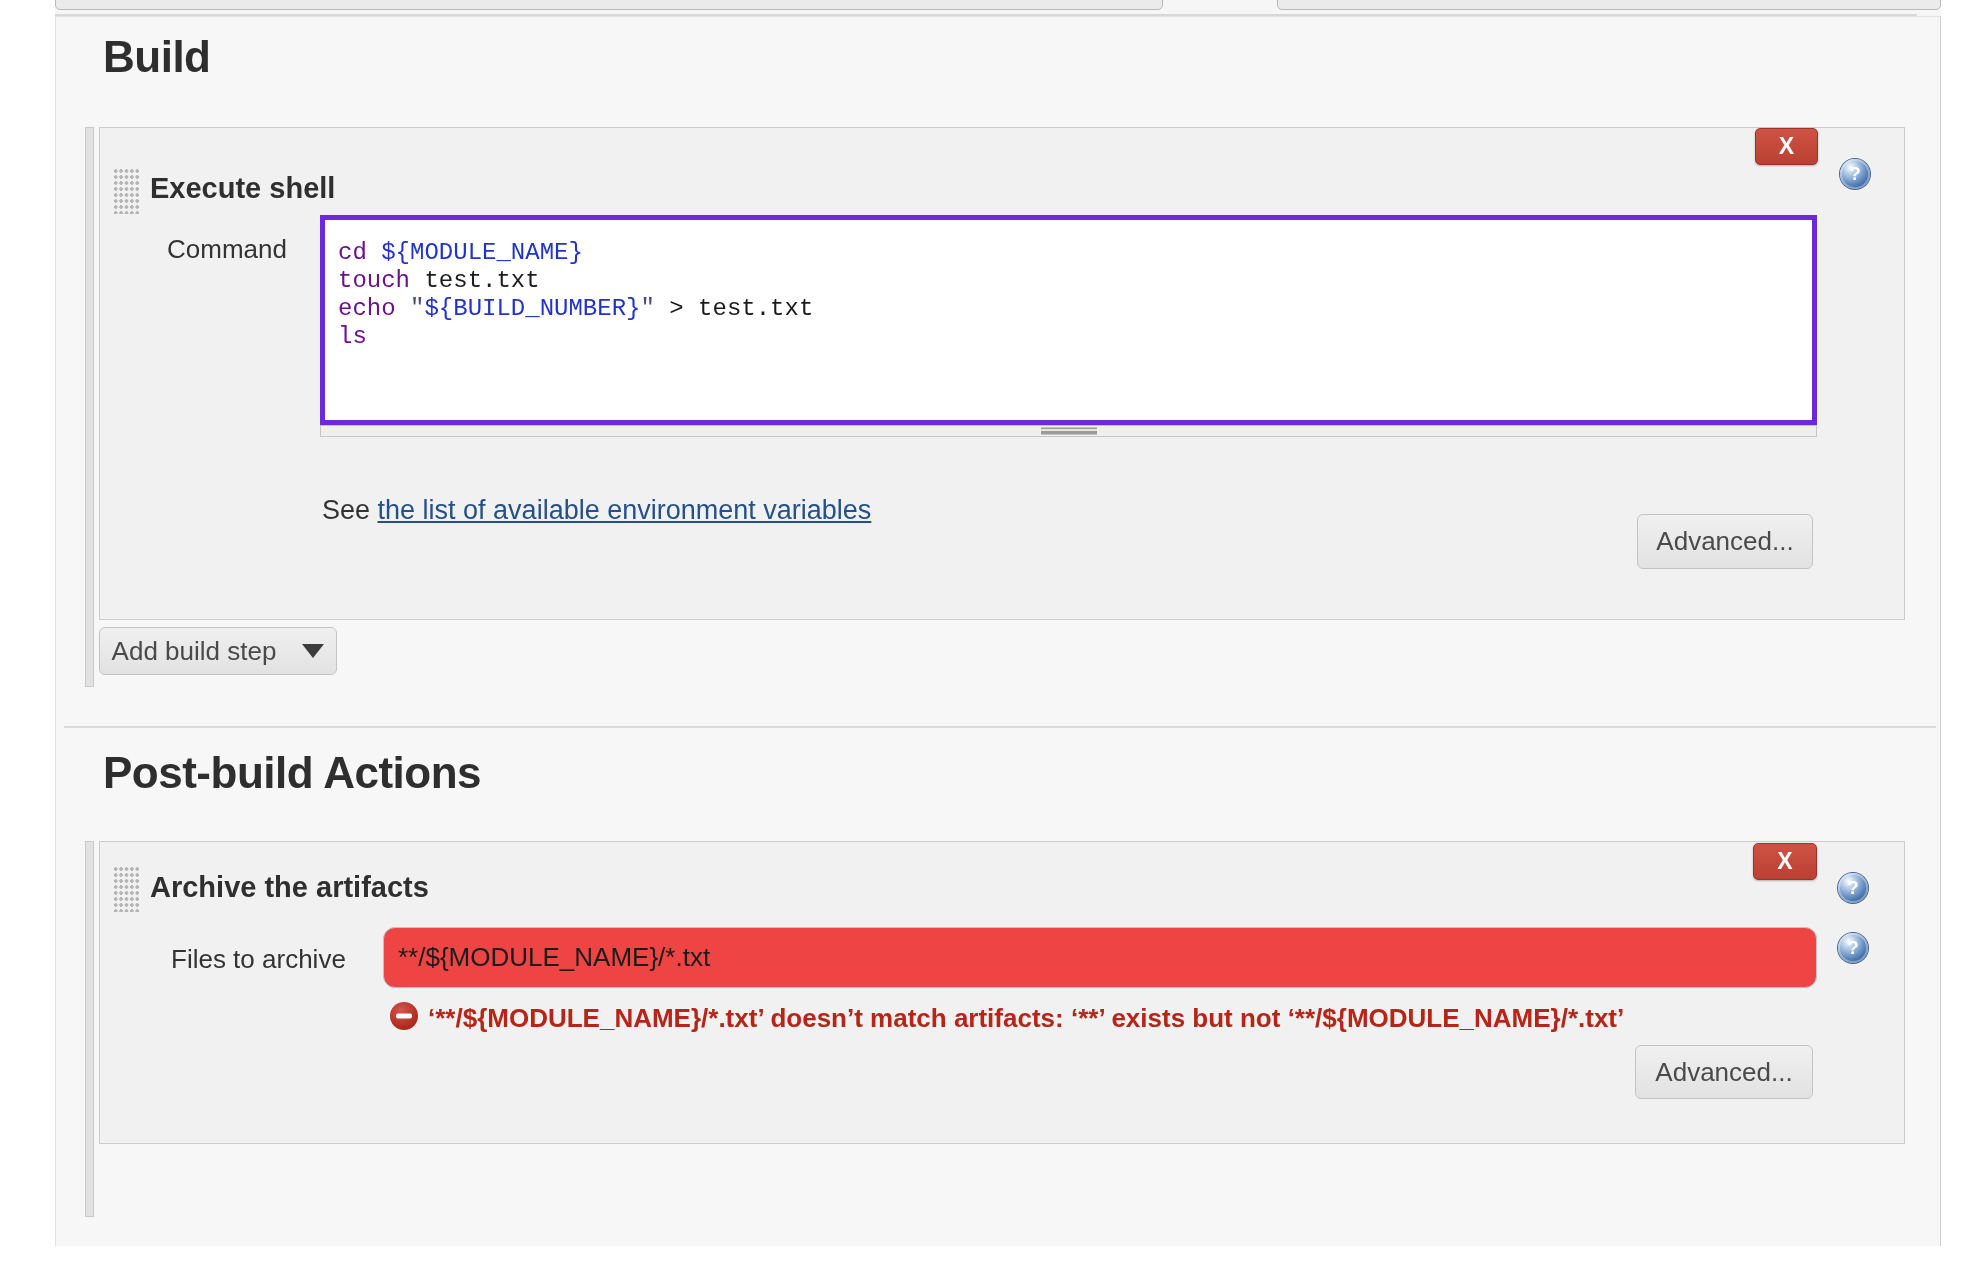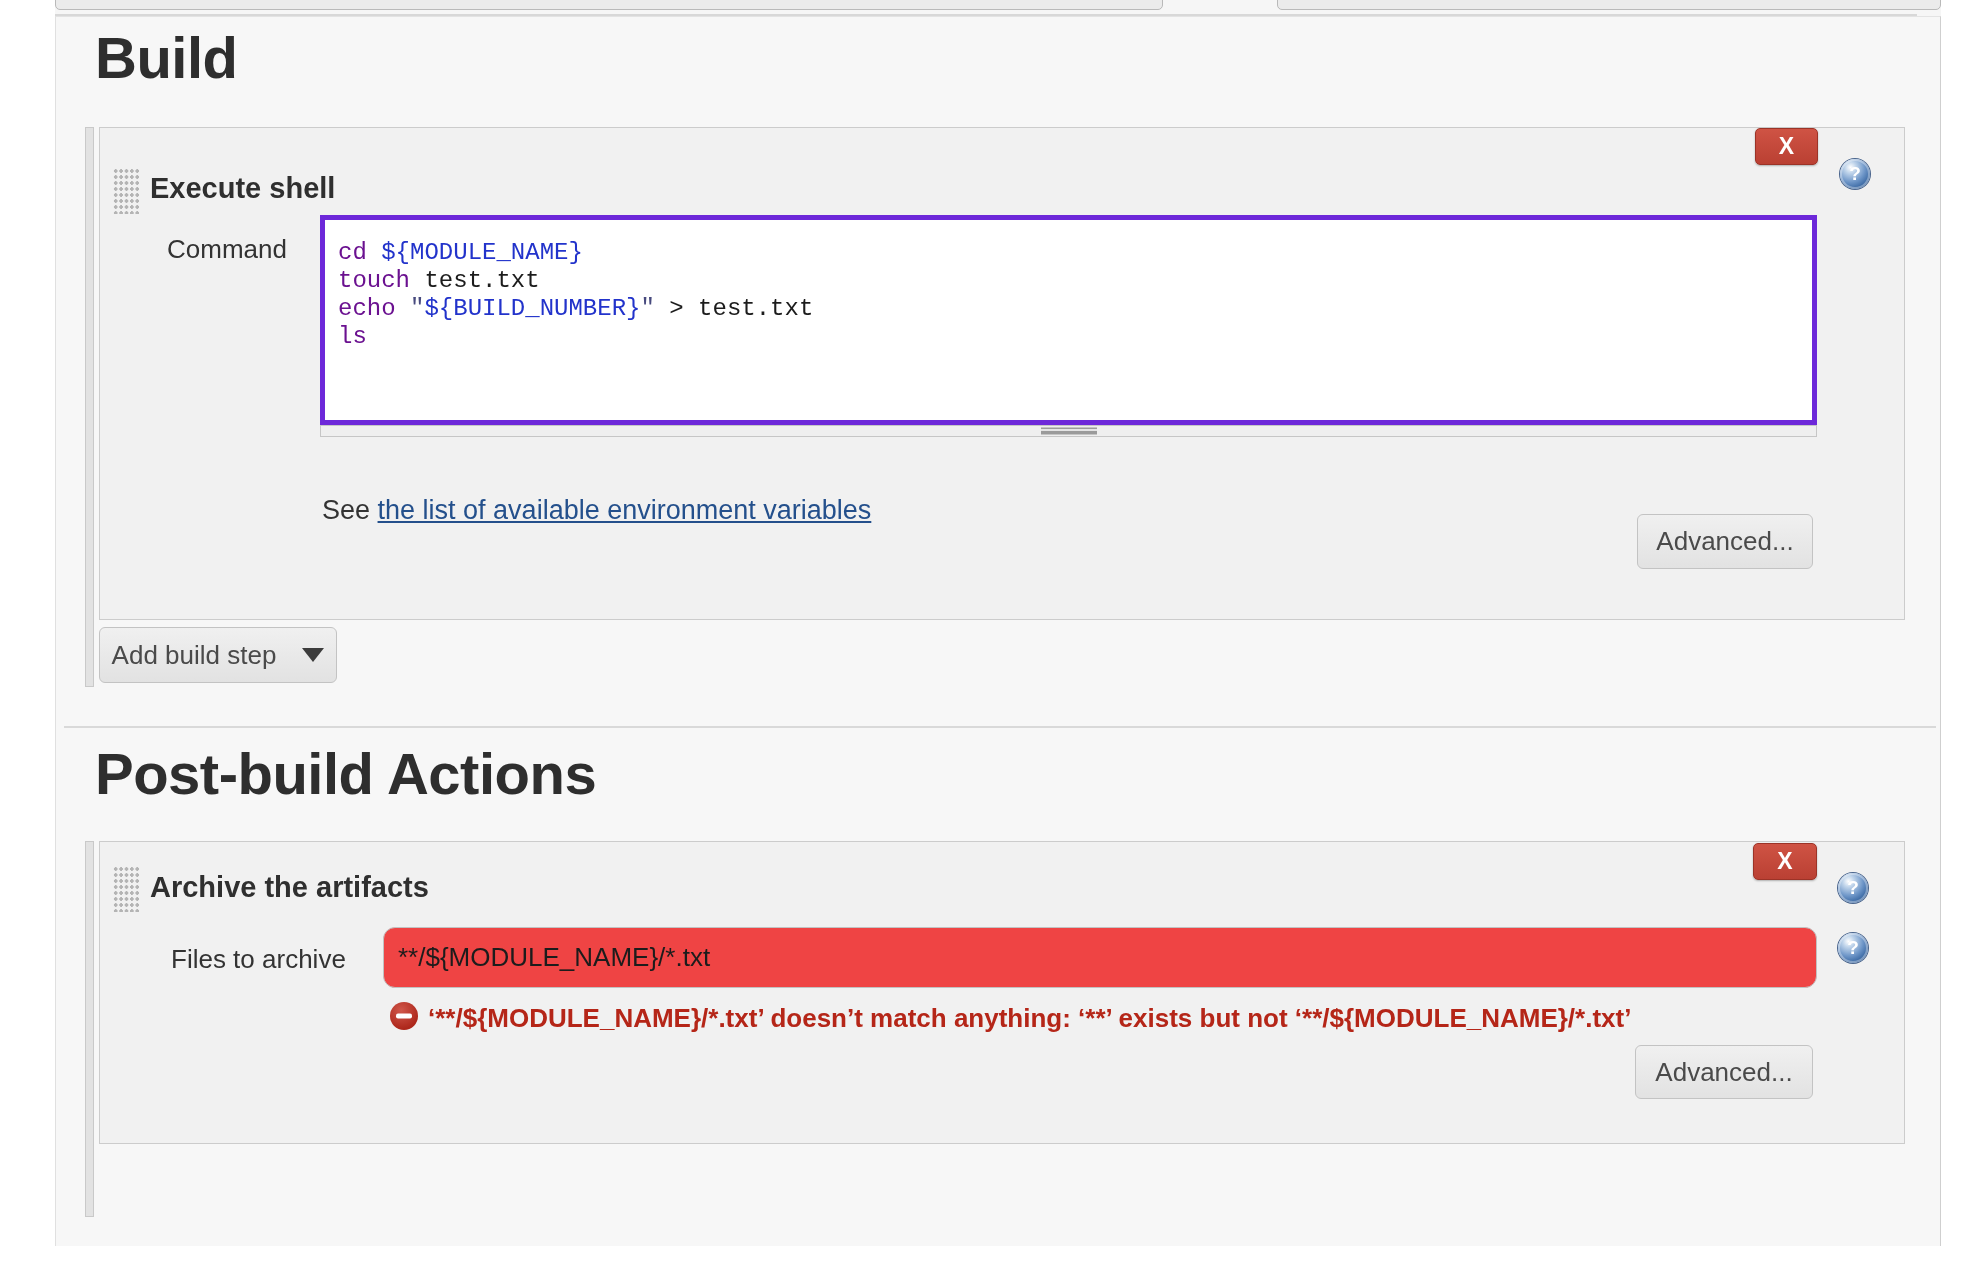--- a/index.html
+++ b/index.html
@@ -8,21 +8,21 @@
   .abs{position:absolute;box-sizing:border-box;}
 
   
   .topstrip{background:#f6f6f6;}
   .tabbox{background:#ebebeb;border:1px solid #b9b9b9;border-radius:0 0 5px 5px;}
   .topdivider{background:#d8d8d8;}
 
   
   .container{background:#f7f7f7;border-left:1px solid #e0e0e0;border-right:1px solid #cfcfcf;border-top:1px solid #e3e3e3;}
 
-  h1.section{margin:0;font-size:58px;font-weight:bold;color:#2e2e2e;letter-spacing:-0.5px;}
+  h1.section{margin:8px;font-size:44px;font-weight:bold;color:#2e2e2e;letter-spacing:-0.5px;}
 
   .dragstrip{background:#e2e2e2;border:1px solid #c9c9c9;}
   .steppanel{background:#f1f1f1;border:1px solid #cccccc;}
 
   .draghandle{
     background-image:radial-gradient(circle,#a9a9a9 1.7px,rgba(0,0,0,0) 1.9px);
     background-size:5.4px 6px;
     opacity:.85;
   }
   .steptitle{font-size:29px;font-weight:bold;color:#2f2f2f;}
@@ -130,21 +130,21 @@
   <div class="abs codebox" style="left:320px;top:215px;width:1497px;height:210px;" id="command-code" role="textbox"><div><span class="kw">cd</span><span class="pl"> </span><span class="var">${MODULE_NAME}</span></div><div><span class="kw">touch</span><span class="pl"> test.txt</span></div><div><span class="kw">echo</span><span class="pl"> </span><span class="q">"</span><span class="var">${BUILD_NUMBER}</span><span class="q">"</span><span class="pl"> &gt; test.txt</span></div><div><span class="kw">ls</span></div></div>
 
   <div class="abs resizer" style="left:320px;top:425px;width:1497px;height:12px;">
     <span class="grip"></span>
   </div>
 
   <div class="abs seeline" style="left:322px;top:465px;"><span>See </span><a class="envlink">the list of available environment variables</a></div>
 
   <div class="abs graybtn" style="left:1637px;top:514px;width:176px;height:55px;">Advanced...</div>
 
-  <div class="abs graybtn" style="left:99px;top:627px;width:238px;height:56px;">
+  <div class="abs graybtn" style="left:99px;top:627px;width:238px;height:48px;">
     <span>Add build step</span>
     <span class="caret"></span>
   </div>
 
   <div class="abs middivider" style="left:64px;top:726px;width:1872px;height:2px;"></div>
 
   <h1 class="abs section" style="left:95px;top:740px;">Post-build Actions</h1>
 
   <div class="abs dragstrip" style="left:85px;top:841px;width:9px;height:376px;"></div>
 
@@ -159,18 +159,18 @@
   <div class="abs fieldlabel" style="left:171px;top:944px;">Files to archive</div>
 
   <div class="abs" style="left:383px;top:927px;width:1434px;height:61px;">
     <input class="textinput" type="text" value="**/${MODULE_NAME}/*.txt" style="">
   </div>
   <div class="abs helpicon" style="left:1838px;top:933px;width:30px;height:30px;">?</div>
 
   <div class="abs erricon" style="left:390px;top:1002px;width:28px;height:28px;">
     <span class="bar"></span>
   </div>
-  <div class="abs errtext" style="left:428px;top:1003px;">‘**/${MODULE_NAME}/*.txt’ doesn’t match anything: ‘**’ exists but not ‘**/${MODULE_NAME}/*.txt’</div>
+  <div class="abs errtext" style="left:428px;top:1003px;">‘**/${MODULE_NAME}/*.txt’ doesn’t match artifacts: ‘**’ exists but not ‘**/${MODULE_NAME}/*.txt’</div>
 
   <div class="abs graybtn" style="left:1635px;top:1045px;width:178px;height:54px;">Advanced...</div>
 
 
 </div>
 
 </body></html>

